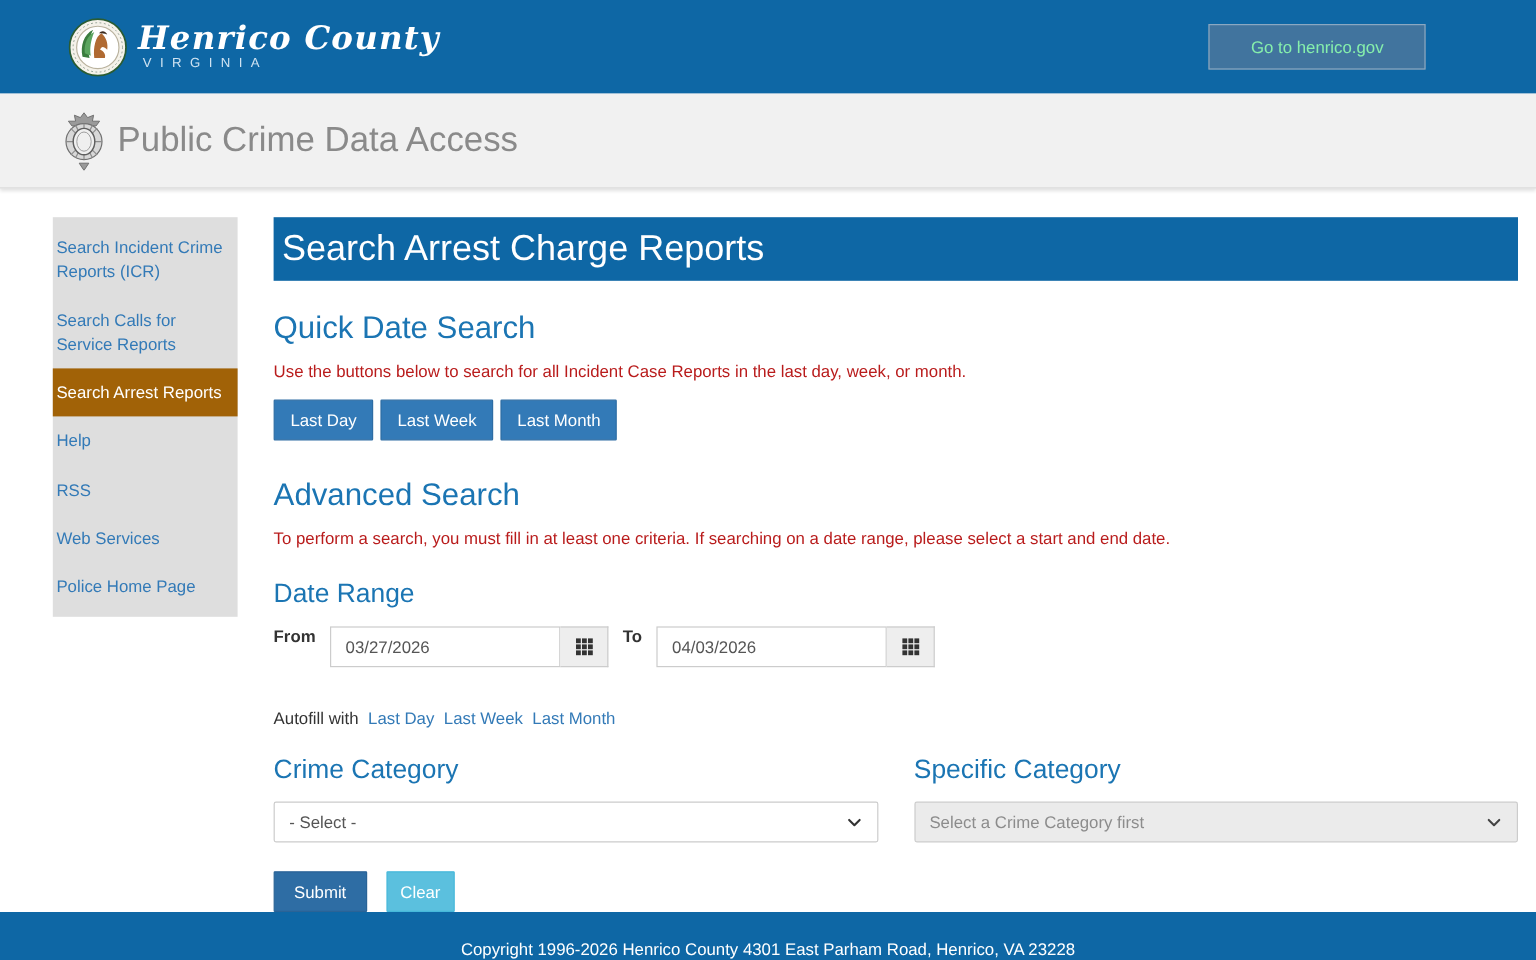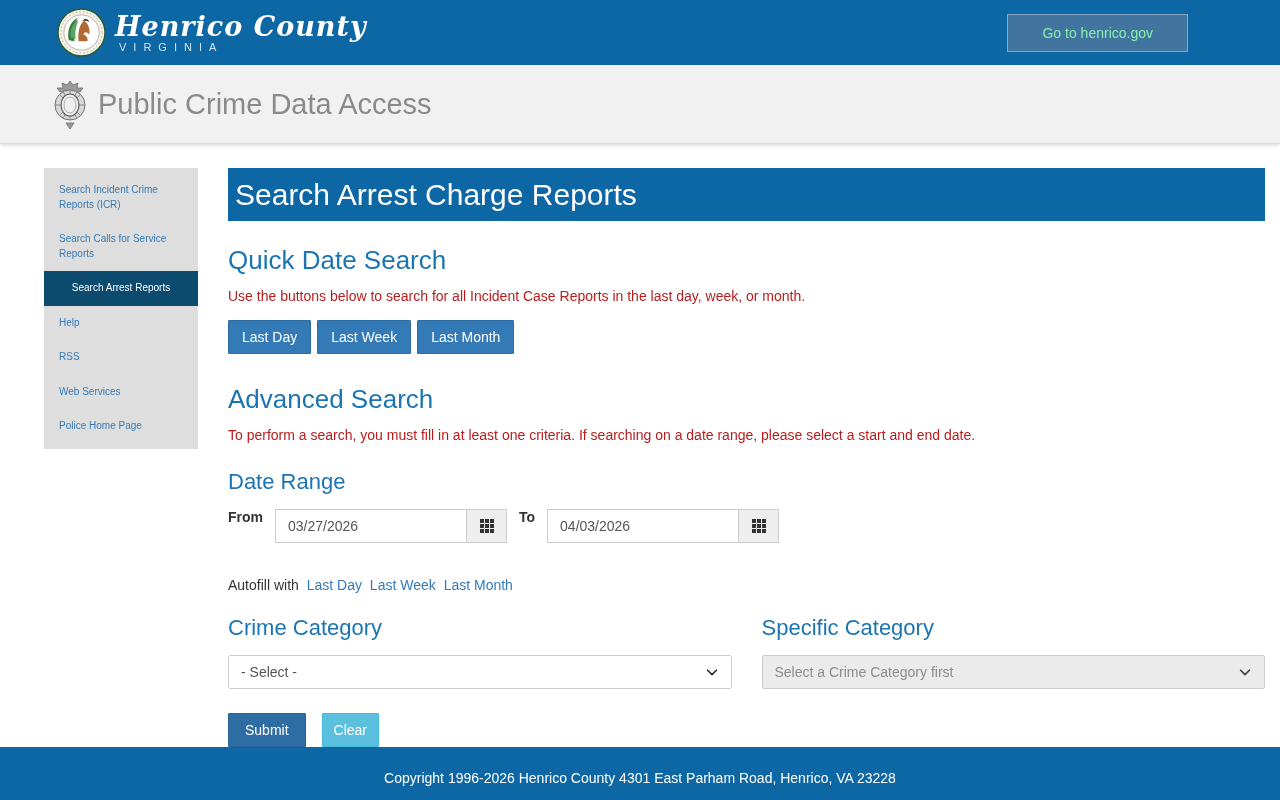--- a/index.html
+++ b/index.html
@@ -8,21 +8,21 @@
     font-family: "Liberation Sans", sans-serif;
     background: #ffffff;
     color: #333;
     display: flex;
     flex-direction: column;
     overflow: hidden;
   }
 
   
   .topbar {
-    height: 65px;
+    height: 78px;
     background: #0e67a5;
     display: flex;
     align-items: center;
     justify-content: space-between;
     padding: 0 92px 0 57px;
     flex: 0 0 auto;
   }
   .brand { display: flex; align-items: center; }
   .seal { width: 49px; height: 49px; margin-right: 9px; flex: 0 0 auto; }
   .brand-text { line-height: 1; }
@@ -83,31 +83,30 @@
   
   .sidebar {
     width: 154px;
     background: #dedede;
     flex: 0 0 auto;
     margin-right: 30px;
     padding: 5px 0;
   }
   .side-item {
     display: block;
-    padding: 10px 15px;
-    font-size: 10px;
+    padding: 10px 3px;
+    font-size: 14px;
     line-height: 1.45;
     color: #337ab7;
     text-decoration: none;
     cursor: pointer;
   }
   .side-item.active {
-    background: #0c4a6e;
+    background: #a16207;
     color: #ffffff;
-    text-align: center;
   }
 
   
   .main { flex: 1 1 auto; }
   .page-title-bar {
     background: #0e67a5;
     height: 53px;
     display: flex;
     align-items: center;
     padding-left: 7px;

